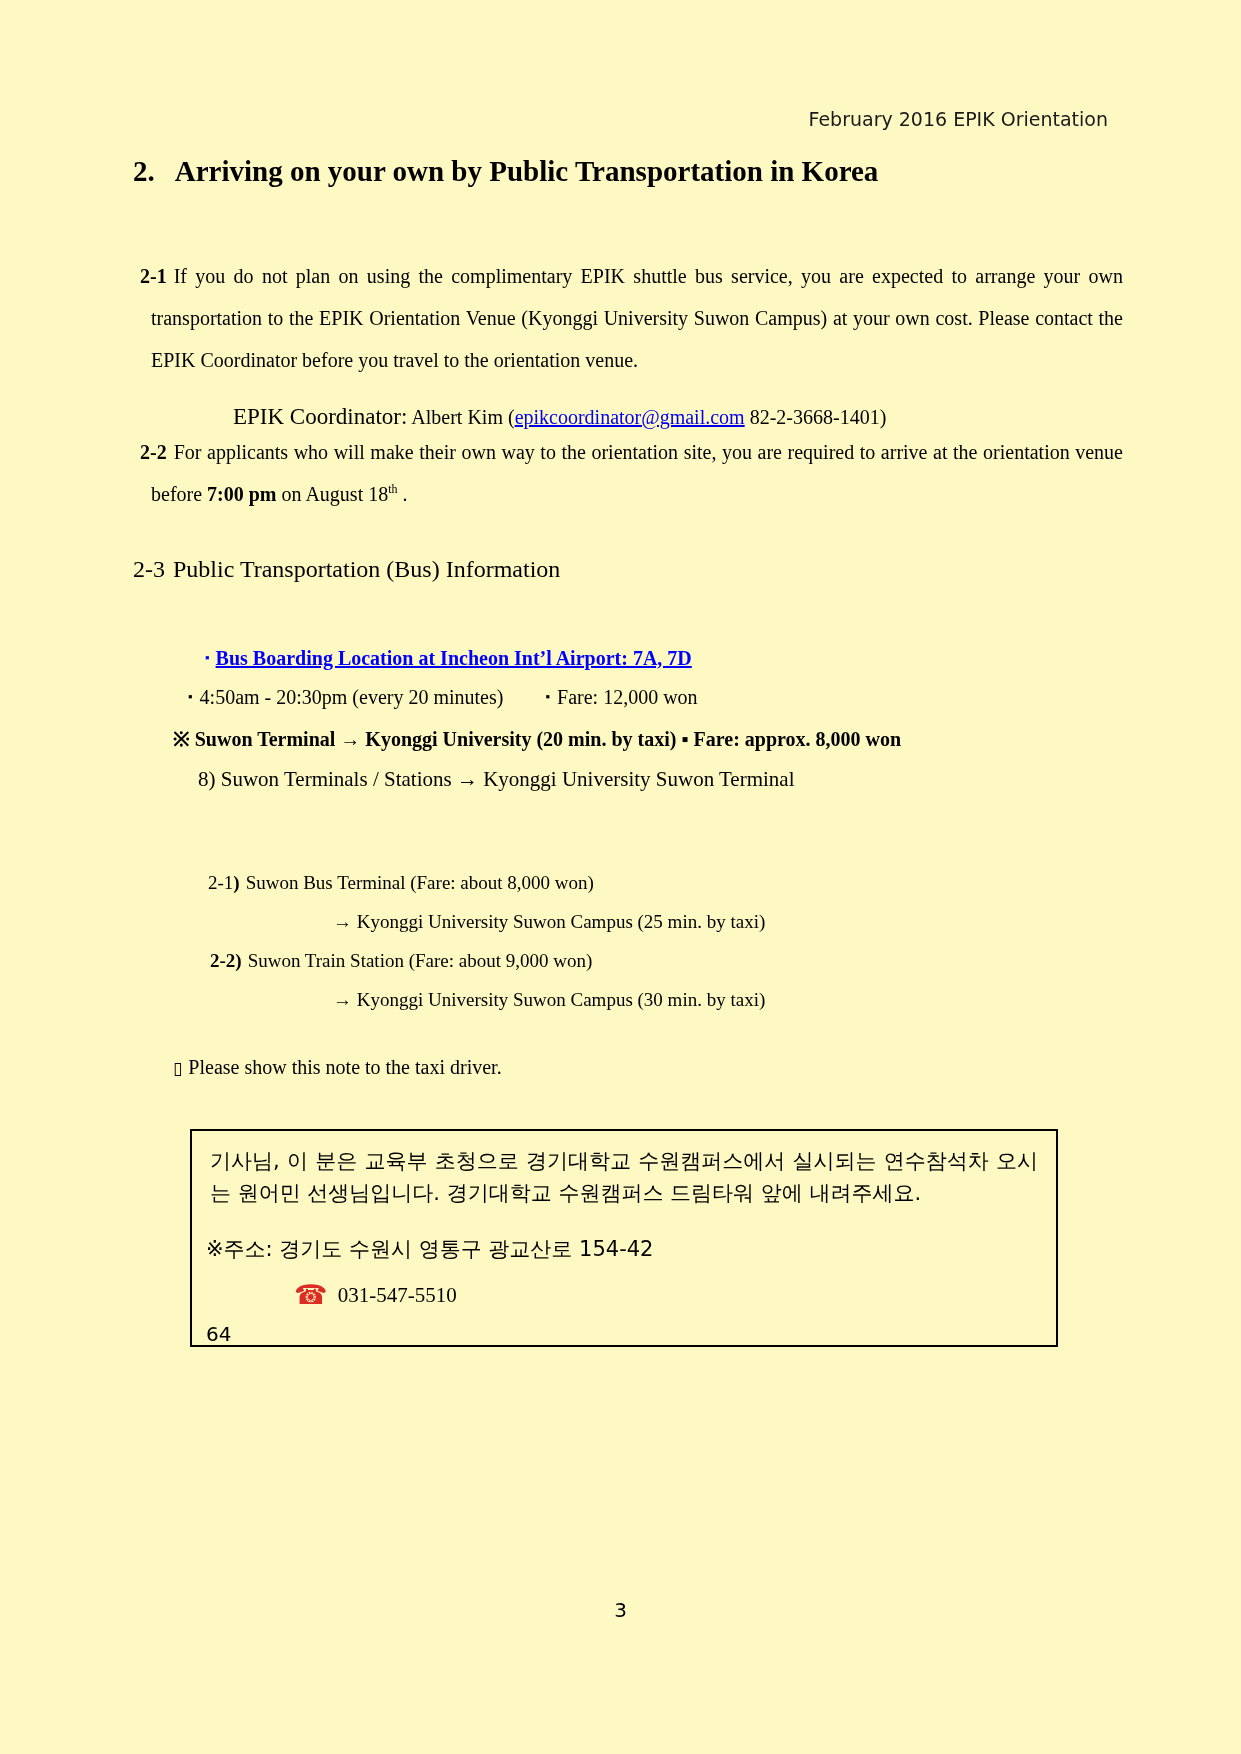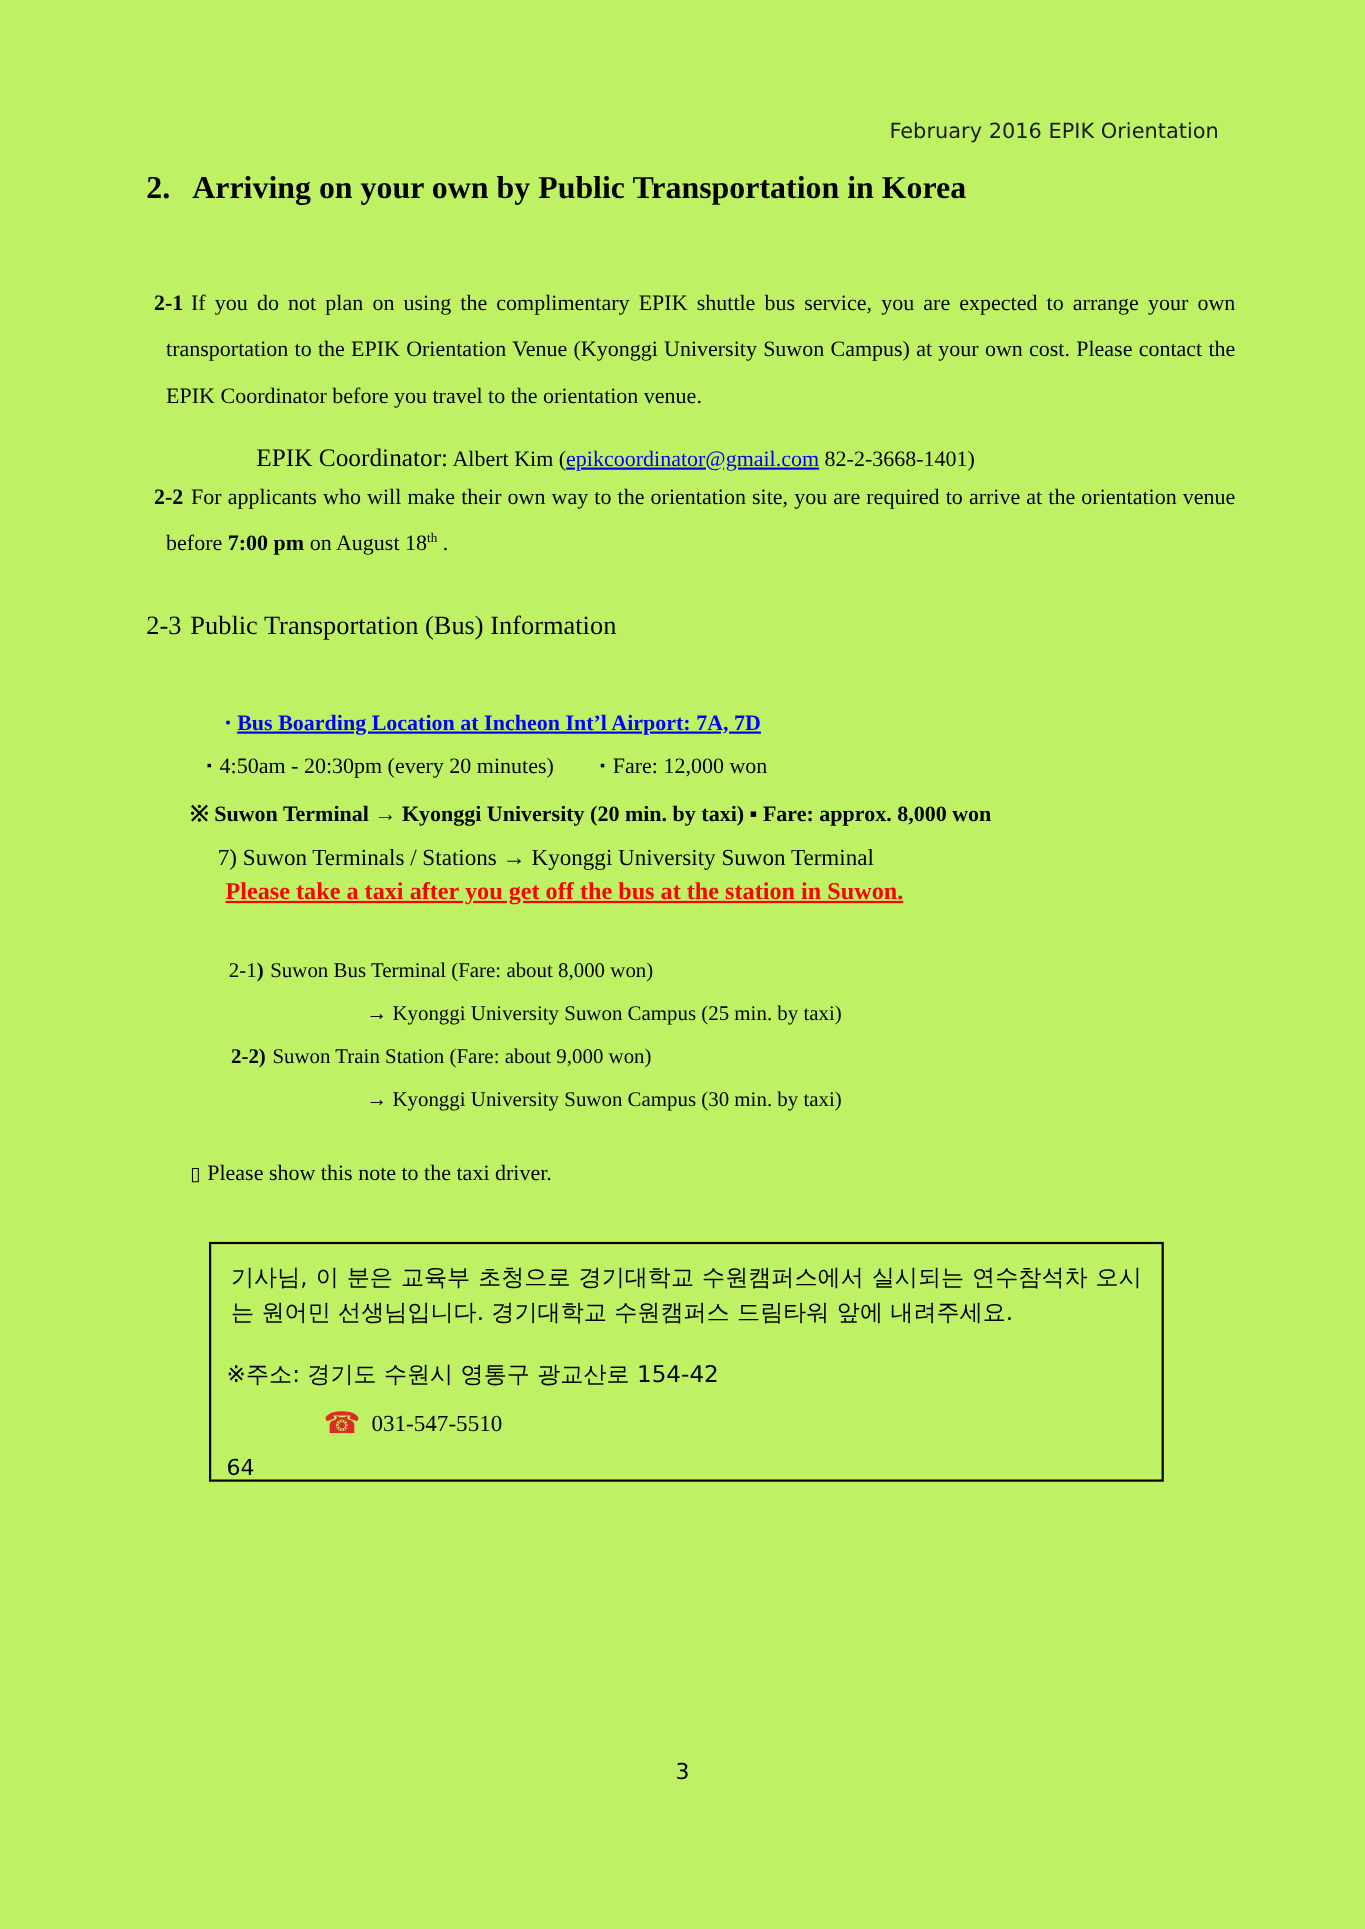--- a/index.html
+++ b/index.html
@@ -1,19 +1,19 @@
 <!DOCTYPE html>
 <html><head>
 <meta charset="utf-8">
 <style>
   html,body { margin:0; padding:0; background:#ffffff; }
   .page {
     position:relative;
     width:1241px; height:1754px;
-    background:#bef264;
+    background:#fef9c3;
     font-family:"Liberation Serif", serif;
     color:#000000;
   }
   .abs { position:absolute; }
 
   .header-right {
     top:108px; right:133px;
     font-family:"DejaVu Sans", sans-serif;
     font-size:19px; color:#1a1a1a;
   }
@@ -155,23 +155,22 @@
   <div class="abs boarding">
     <span class="bullet">▪</span><a href="#">Bus Boarding Location at Incheon Int’l Airport: 7A, 7D</a>
   </div>
 
   <div class="abs schedule">
     <span class="bullet">▪</span><span>4:50am - 20:30pm (every 20 minutes)</span><span class="fare-group"><span class="bullet">▪</span><span>Fare: 12,000 won</span></span>
   </div>
 
   <div class="abs terminal-note">※ Suwon Terminal → Kyonggi University (20 min. by taxi) ▪ Fare: approx. 8,000 won</div>
 
-  <div class="abs route2">7) Suwon Terminals / Stations → Kyonggi University Suwon Terminal</div>
+  <div class="abs route2">8) Suwon Terminals / Stations → Kyonggi University Suwon Terminal</div>
 
-  <div class="abs taxi-warning">Please take a taxi after you get off the bus at the station in Suwon.</div>
 
   <div class="abs opt opt1">
     <span class="lbl"><span>2-1</span><b>)</b></span><span>Suwon Bus Terminal (Fare: about 8,000 won)</span>
   </div>
 
   <div class="abs opt dest1">→ Kyonggi University Suwon Campus (25 min. by taxi)</div>
 
   <div class="abs opt opt2">
     <span class="lbl">2-2)</span><span>Suwon Train Station (Fare: about 9,000 won)</span>
   </div>

